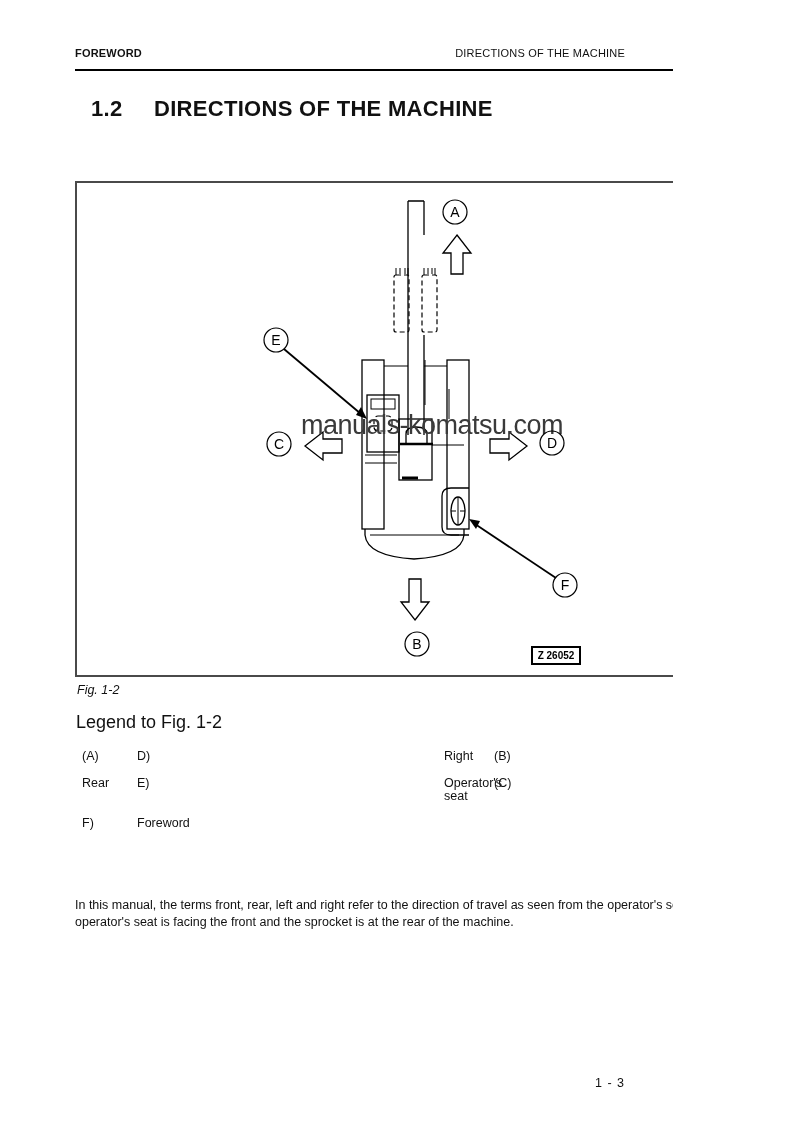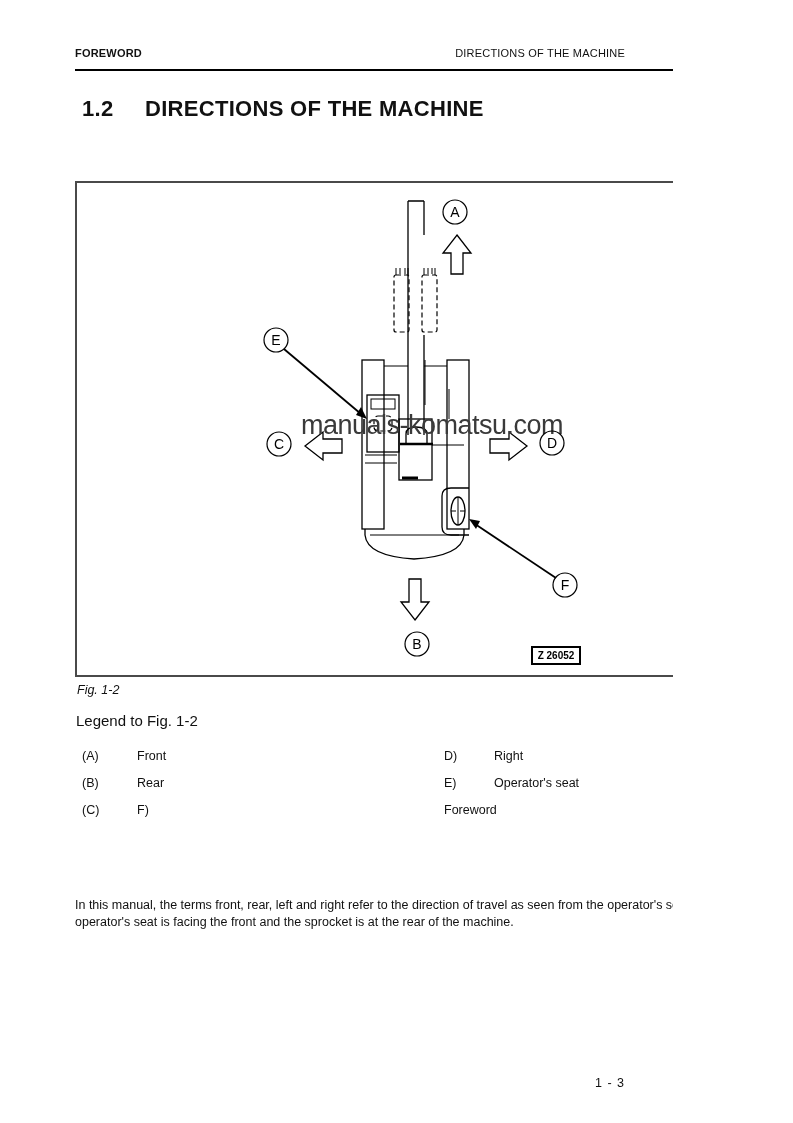--- a/index.html
+++ b/index.html
@@ -1,26 +1,26 @@
 <!DOCTYPE html>
 <html><head>
 <meta charset="utf-8">
 <style>
   html,body{margin:0;padding:0;background:#ffffff;}
   .page{position:relative;width:673px;height:1123px;background:#ffffff;
         font-family:"Liberation Sans",sans-serif;color:#111111;overflow:hidden;}
   .hdr-left{position:absolute;left:75px;top:47px;font-size:11px;font-weight:bold;letter-spacing:.2px;}
   .hdr-right{position:absolute;right:48px;top:47px;font-size:11px;letter-spacing:.2px;}
   .rule{position:absolute;left:75px;top:69px;width:670px;height:2px;background:#000;}
-  .title{position:absolute;left:82px;top:96px;font-size:22px;font-weight:bold;letter-spacing:.3px;white-space:nowrap;}
+  .title{position:absolute;left:91px;top:96px;font-size:22px;font-weight:bold;letter-spacing:.3px;white-space:nowrap;}
   .title .num{display:inline-block;width:63px;}
   .figure{position:absolute;left:75px;top:181px;width:665px;height:492px;border:2px solid #4a4a4a;background:#fff;}
   .figure svg{display:block;}
   .fig-caption{position:absolute;left:77px;top:683px;font-size:12.5px;font-style:italic;}
-  .legend-heading{position:absolute;left:76px;top:712px;font-size:15px;}
+  .legend-heading{position:absolute;left:76px;top:712px;font-size:18px;}
   .legend{position:absolute;left:82px;top:750px;width:660px;display:grid;
           grid-template-columns:55px 307px 50px 1fr;row-gap:14px;font-size:12.5px;line-height:13px;}
   .paragraph{position:absolute;left:75px;top:884px;width:676px;font-size:12.5px;line-height:17px;}
   .footer-center{position:absolute;left:75px;top:1076px;width:670px;text-align:center;font-size:12.5px;}
   .footer-right{position:absolute;right:48px;top:1076px;font-size:12.5px;letter-spacing:1px;}
   
   .ln{fill:none;stroke:#000;stroke-width:1.3;}
   .thin{fill:none;stroke:#000;stroke-width:1;}
   .dash{fill:none;stroke:#000;stroke-width:1.2;stroke-dasharray:5 3;}
   .arrow{fill:#fff;stroke:#000;stroke-width:1.3;stroke-linejoin:miter;}
@@ -104,21 +104,20 @@
       <rect x="455" y="464" width="48" height="17" fill="none" stroke="#000" stroke-width="2"></rect>
       <text class="zbox-text" x="479" y="476">Z 26052</text>
     </svg>
   </div>
 
   <div class="fig-caption">Fig. 1-2</div>
   <div class="legend-heading">Legend to Fig. 1-2</div>
 
   <div class="legend">
     <span>(A)</span>
-    <span>Front</span>
     <span>D)</span>
     <span>Right</span>
 
     <span>(B)</span>
     <span>Rear</span>
     <span>E)</span>
     <span>Operator's seat</span>
 
     <span>(C)</span>
     <span>F)</span>

